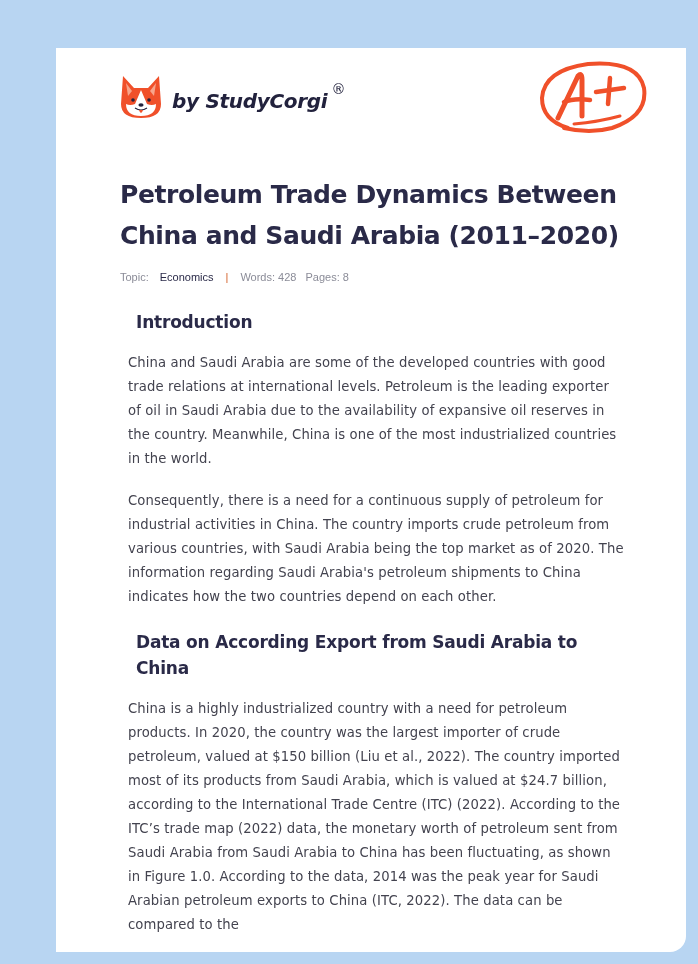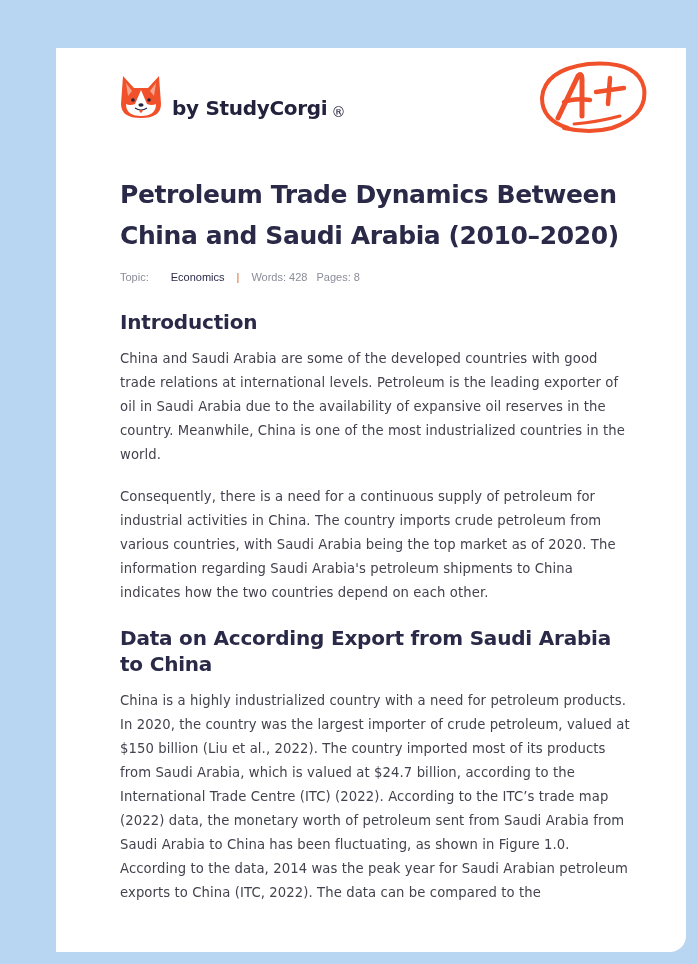--- a/index.html
+++ b/index.html
@@ -12,50 +12,50 @@
   }
   .card {
     position: absolute;
     left: 56px; top: 48px;
     width: 630px; height: 904px;
     background: #ffffff;
     border-radius: 0 0 16px 0;
     overflow: hidden;
   }
   .header { position: absolute; left: 0; top: 0; width: 630px; height: 110px; }
-  .logo { position: absolute; left: 64px; top: 26px; display: flex; align-items: flex-end; }
+  .logo { position: absolute; left: 64px; top: 26px; display: flex; align-items: center; font-style: italic; }
   .logo-dog { width: 42px; height: 46px; }
   .brand {
     margin-left: 10px; margin-top: 8px;
     font-family: "DejaVu Sans", sans-serif;
     font-weight: bold; font-size: 20px; color: #22223d; letter-spacing: -0.3px;
   }
   .reg { font-family: "DejaVu Sans", sans-serif; font-size: 14px; color: #22223d; margin-left: 4px; margin-top: -16px; }
   .grade { position: absolute; left: 482px; top: 10px; width: 112px; height: 82px; }
 
   .content { position: absolute; left: 64px; top: 126px; width: 512px; }
   h1 {
     margin: 0;
     font-family: "DejaVu Sans", sans-serif;
     font-weight: bold; font-size: 25px; line-height: 41px;
     color: #2a2a48; letter-spacing: -0.4px;
   }
   .meta { margin-top: 11px; font-size: 11px; color: #8b8c98; display: flex; align-items: center; height: 20px; }
-  .meta .topic-val { color: #2a2a48; margin-left: 22px; }
+  .meta .topic-val { color: #2a2a48; margin-left: 11px; }
   .meta .sep { color: #d4622c; margin: 0 12px; }
   .meta .pages { margin-left: 9px; }
   h2 {
-    margin: 0;
+    margin: 16px;
     font-family: "DejaVu Sans", sans-serif;
-    font-weight: bold; font-size: 20px; color: #2a2a48; letter-spacing: -0.2px;
+    font-weight: bold; font-size: 17px; color: #2a2a48; letter-spacing: -0.2px;
   }
   .h-intro { margin-top: 22px; line-height: 26px; }
   .h-data { margin-top: 20px; line-height: 26px; }
   p {
-    margin: 0;
+    margin: 8px;
     font-family: "DejaVu Sans", sans-serif;
     font-size: 13.2px; line-height: 24px; color: #43434f;
     letter-spacing: 0.1px;
   }
   .p1 { margin-top: 12px; }
   .p2 { margin-top: 18px; }
   .p3 { margin-top: 12px; }
 </style>
 </head>
 <body>
@@ -81,21 +81,21 @@
       <path d="M30 70 Q4 62 4 40 Q6 12 50 6 Q100 2 106 30 Q110 58 74 70 Q52 76 26 70" stroke="#f0502a" stroke-width="4" fill="none" stroke-linecap="round"></path>
       <path d="M20 60 L40 18 Q44 14 44 22 L44 58" stroke="#f0502a" stroke-width="5" fill="none" stroke-linecap="round" stroke-linejoin="round"></path>
       <path d="M26 44 Q36 40 52 42" stroke="#f0502a" stroke-width="4.5" fill="none" stroke-linecap="round"></path>
       <path d="M58 34 L86 30" stroke="#f0502a" stroke-width="4.5" fill="none" stroke-linecap="round"></path>
       <path d="M72 20 L70 46" stroke="#f0502a" stroke-width="4.5" fill="none" stroke-linecap="round"></path>
       <path d="M36 66 Q60 64 82 58" stroke="#f0502a" stroke-width="3" fill="none" stroke-linecap="round"></path>
     </svg>
   </div>
 
   <div class="content">
-    <h1>Petroleum Trade Dynamics Between China and Saudi Arabia (2010–2020)</h1>
+    <h1>Petroleum Trade Dynamics Between China and Saudi Arabia (2011–2020)</h1>
 
     <div class="meta">
       <span>Topic:</span>
       <span class="topic-val">Economics</span>
       <span class="sep">|</span>
       <span>Words: 428</span>
       <span class="pages">Pages: 8</span>
     </div>
 
     <h2 class="h-intro">Introduction</h2>

